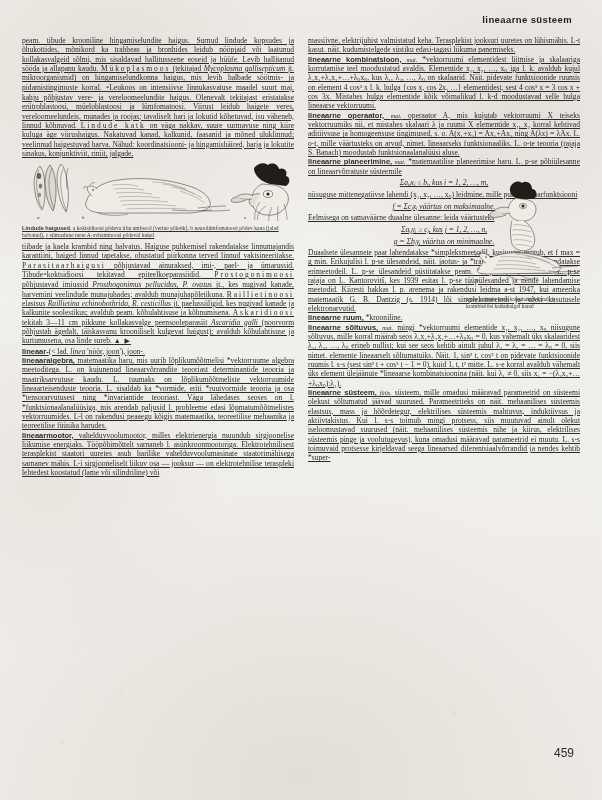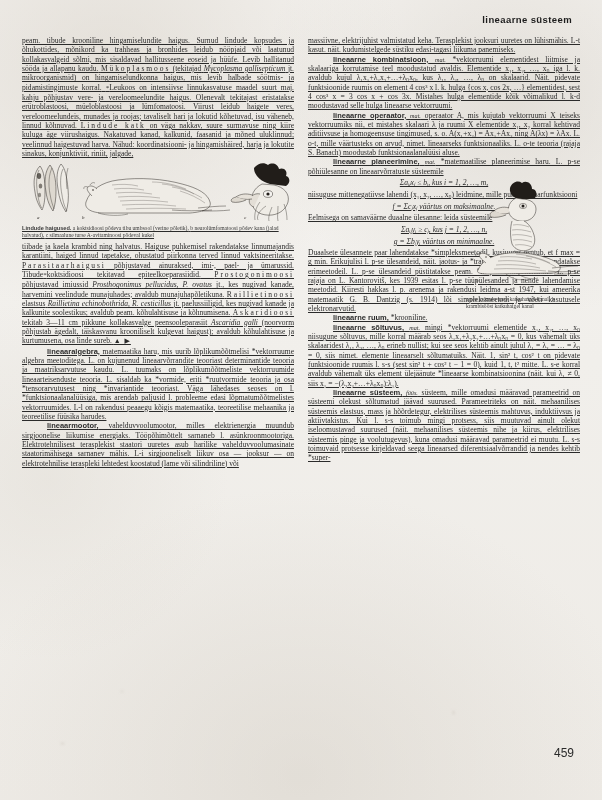--- a/index.html
+++ b/index.html
@@ -47,21 +47,21 @@
     line-height:9.33px;
     text-align:justify;
     text-justify:inter-word;
     hyphens:manual;
     text-decoration:underline;
   }
   .col-left{left:0;}
   .col-right{left:286px;}
 
   p{margin:0;}
-  b.term{font-family:"Liberation Sans", sans-serif;font-weight:bold;font-size:7.5px;margin-left:25px;}
+  b.term{font-family:"Liberation Sans", sans-serif;font-weight:bold;font-size:7.5px;}
   i{font-style:italic;}
   .sm{font-size:6.2px;}
   .spaced{letter-spacing:1.9px;}
   .ast{font-size:7px;}
 
   
   .fig1{
     margin:4px 0 3px 0;
     width:272px;height:60px;
     position:relative;
@@ -215,20 +215,23 @@
         <span>elastsus</span>
         <i>Raillietina echinobothrida, R. cesticillus</i>
         <span>jt. paelussiiligid, kes nugivad kanade ja kalkunite soolestikus; avaldub peam. kõhulahtisuse ja kõhnumisena.</span>
         <span class="spaced">Askaridioosi</span>
         <span>tekitab 3—11 cm pikkune kollakasvalge peensooleparasiit</span>
         <i>Ascaridia galli</i>
         <span>(noorvorm põhjustab ägedalt, täiskasvanu krooniliselt kulgevat haigust); avaldub kõhulahtisuse ja kurtumusena, osa linde sureb.</span>
         <span class="fleuron">▲ ▶</span>
       </p>
 
+      <p>
+        <b class="term">lineaar-</b><span>(&lt; lad. </span><i>linea</i><span> 'nöör, joon'), joon-.</span>
+      </p>
 
       <p>
         <b class="term">lineaaralgebra,</b><span> matemaatika haru, mis uurib lõplikumõõtmelisi *vektorruume algebra meetoditega. L. on kujunenud lineaarvõrrandite teooriast determinantide teooria ja maatriksarvutuse kaudu. L. tuumaks on lõplikumõõtmeliste vektorruumide lineaarteisenduste teooria. L. sisaldab ka *vormide, eriti *ruutvormide teooria ja osa *tensorarvutusest ning *invariantide teooriast. Väga lähedases seoses on l. *funktsionaalanalüüsiga, mis arendab paljusid l. probleeme edasi lõpmatumõõtmelistes vektorruumides. L-l on rakendusi peaaegu kõigis matemaatika, teoreetilise mehaanika ja teoreetilise füüsika harudes.</span>
       </p>
 
       <p>
         <b class="term">lineaarmootor,</b><span> vahelduvvoolumootor, milles elektrienergia muundub sirgjoonelise liikumise energiaks. Tööpõhimõttelt sarnaneb l. asünkroonmootoriga. Elektrotehnilisest terasplekist staatori uuretes asub harilike vahelduvvoolumasinate staatorimähisega sarnanev mähis. L-i sirgjooneliselt liikuv osa — jooksur — on elektrotehnilise teraspleki lehtedest koostatud (lame või silindriline) või</span>
       </p>
 
     </div>
@@ -249,21 +252,21 @@
         <i class="sm">mat.</i><span> operaator A, mis kujutab vektorruumi X teiseks vektorruumiks nii, et mistahes skalaari λ ja ruumi X elementide x₁, x₂ korral kehtivad aditiivsuse ja homogeensuse tingimused, s. o. A(x₁+x₂) = Ax₁+Ax₂ ning A(λx) = λAx. L. o-t, mille väärtusteks on arvud, nimet. lineaarseks funktsionaaliks. L. o-te teooria (rajaja S. Banach) moodustab funktsionaalanalüüsi aluse.</span>
       </p>
 
       <p>
         <b class="term">lineaarne planeerimine,</b>
         <i class="sm">mat.</i><span> *matemaatilise planeerimise haru. L. p-se põhiülesanne on lineaarvõrratuste süsteemile</span>
       </p>
       <span class="mathline">Σaᵢⱼxⱼ ≤ bᵢ, kus i = 1, 2, …, m,</span>
       <p><span>niisuguse mittenegatiivse lahendi (x₁, x₂, …, xₙ) leidmine, mille puhul lineaarfunktsiooni</span></p>
       <span class="mathline">f = Σcⱼxⱼ väärtus on maksimaalne.</span>
-      <p><span>Eelmisega on samaväärne duaalne ülesanne: leida süsteemile</span></p>
+      <p><span>Eelmisega on samaväärne duaalne ülesanne: leida väärtusteks</span></p>
       <span class="mathline">Σaᵢⱼyᵢ ≥ cⱼ, kus j = 1, 2, …, n,</span>
       <span class="mathline">g = Σbᵢyᵢ väärtus on minimaalne.</span>
       <p><span>Duaalsete ülesannete paar lahendatakse *simpleksmeetodil, kusjuures osutub, et f max = g min. Erikujulisi l. p-se ülesandeid, näit. jaotus- ja *transpordiülesandeid, lahendatakse erimeetodeil. L. p-se ülesandeid püstitatakse peam. *majandusmatemaatikas. L. p-se rajaja on L. Kantorovitš, kes 1939 esitas l. p-se tüüpülesanded ja nende lahendamise meetodid. Kiiresti hakkas l. p. arenema ja rakendusi leidma a-st 1947, kui ameerika matemaatik G. B. Dantzig (s. 1914) lõi simpleksmeetodi ja võeti kasutusele elektronarvutid.</span></p>
 
       <p>
         <b class="term">lineaarne ruum,</b><span> *krooniline.</span>
       </p>
 
       <p>
         <b class="term">lineaarne sõltuvus,</b>

